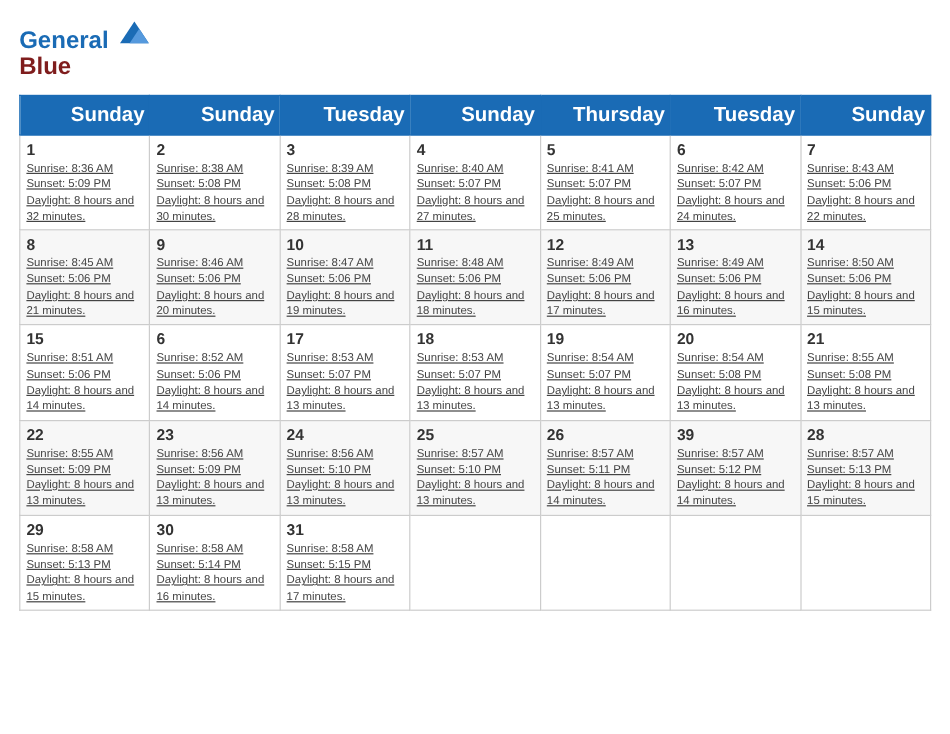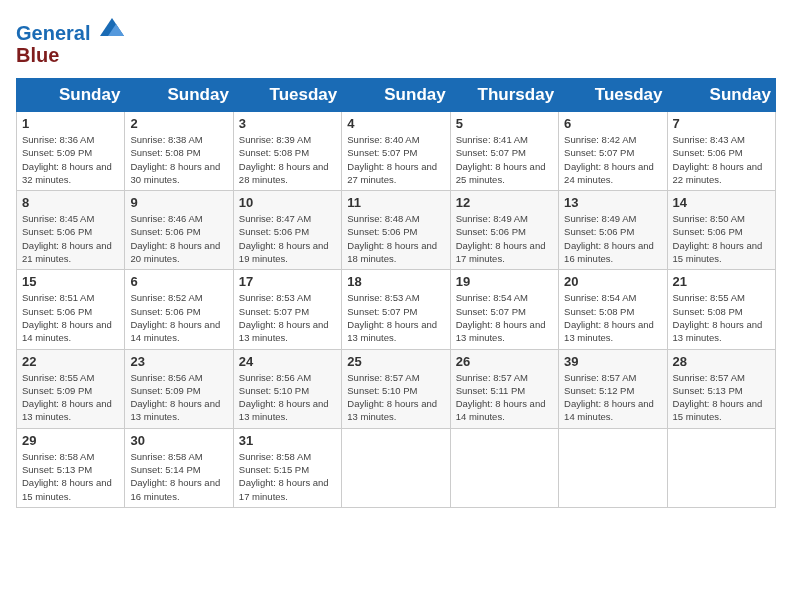--- a/index.html
+++ b/index.html
@@ -79,20 +79,21 @@
       font-size: 13px;
       font-weight: bold;
       color: #333;
       display: block;
       margin-bottom: 2px;
     }
     .day-info {
       font-size: 9.5px;
       color: #444;
       line-height: 1.4;
+      text-decoration: underline;
     }
     .empty-cell {
       background: #fff !important;
     }
   </style>
 </head>
 <body>
 
 <div class="container">
   <div class="header">

